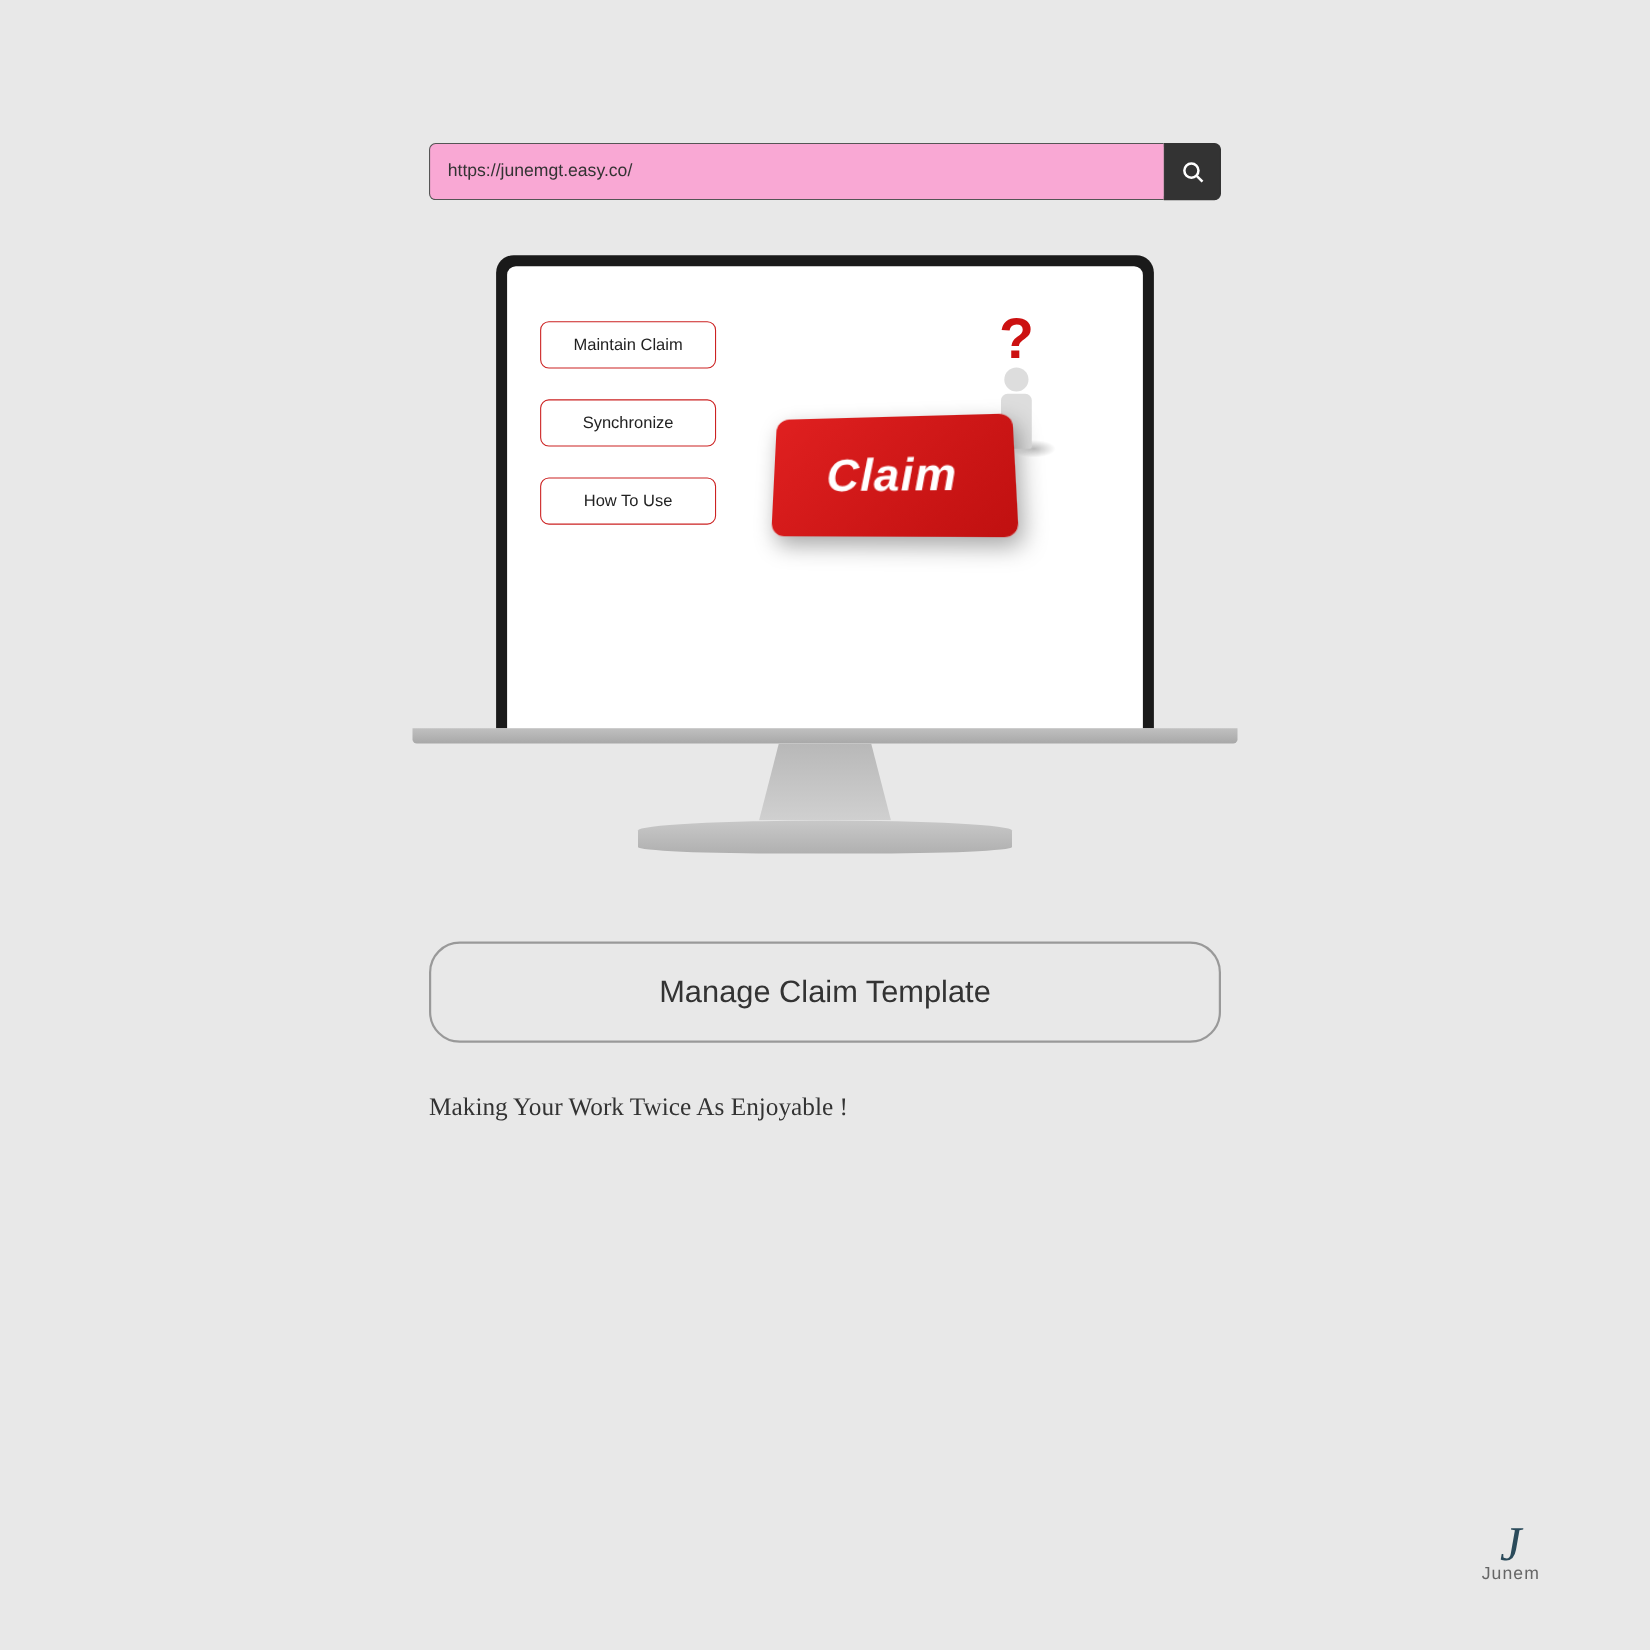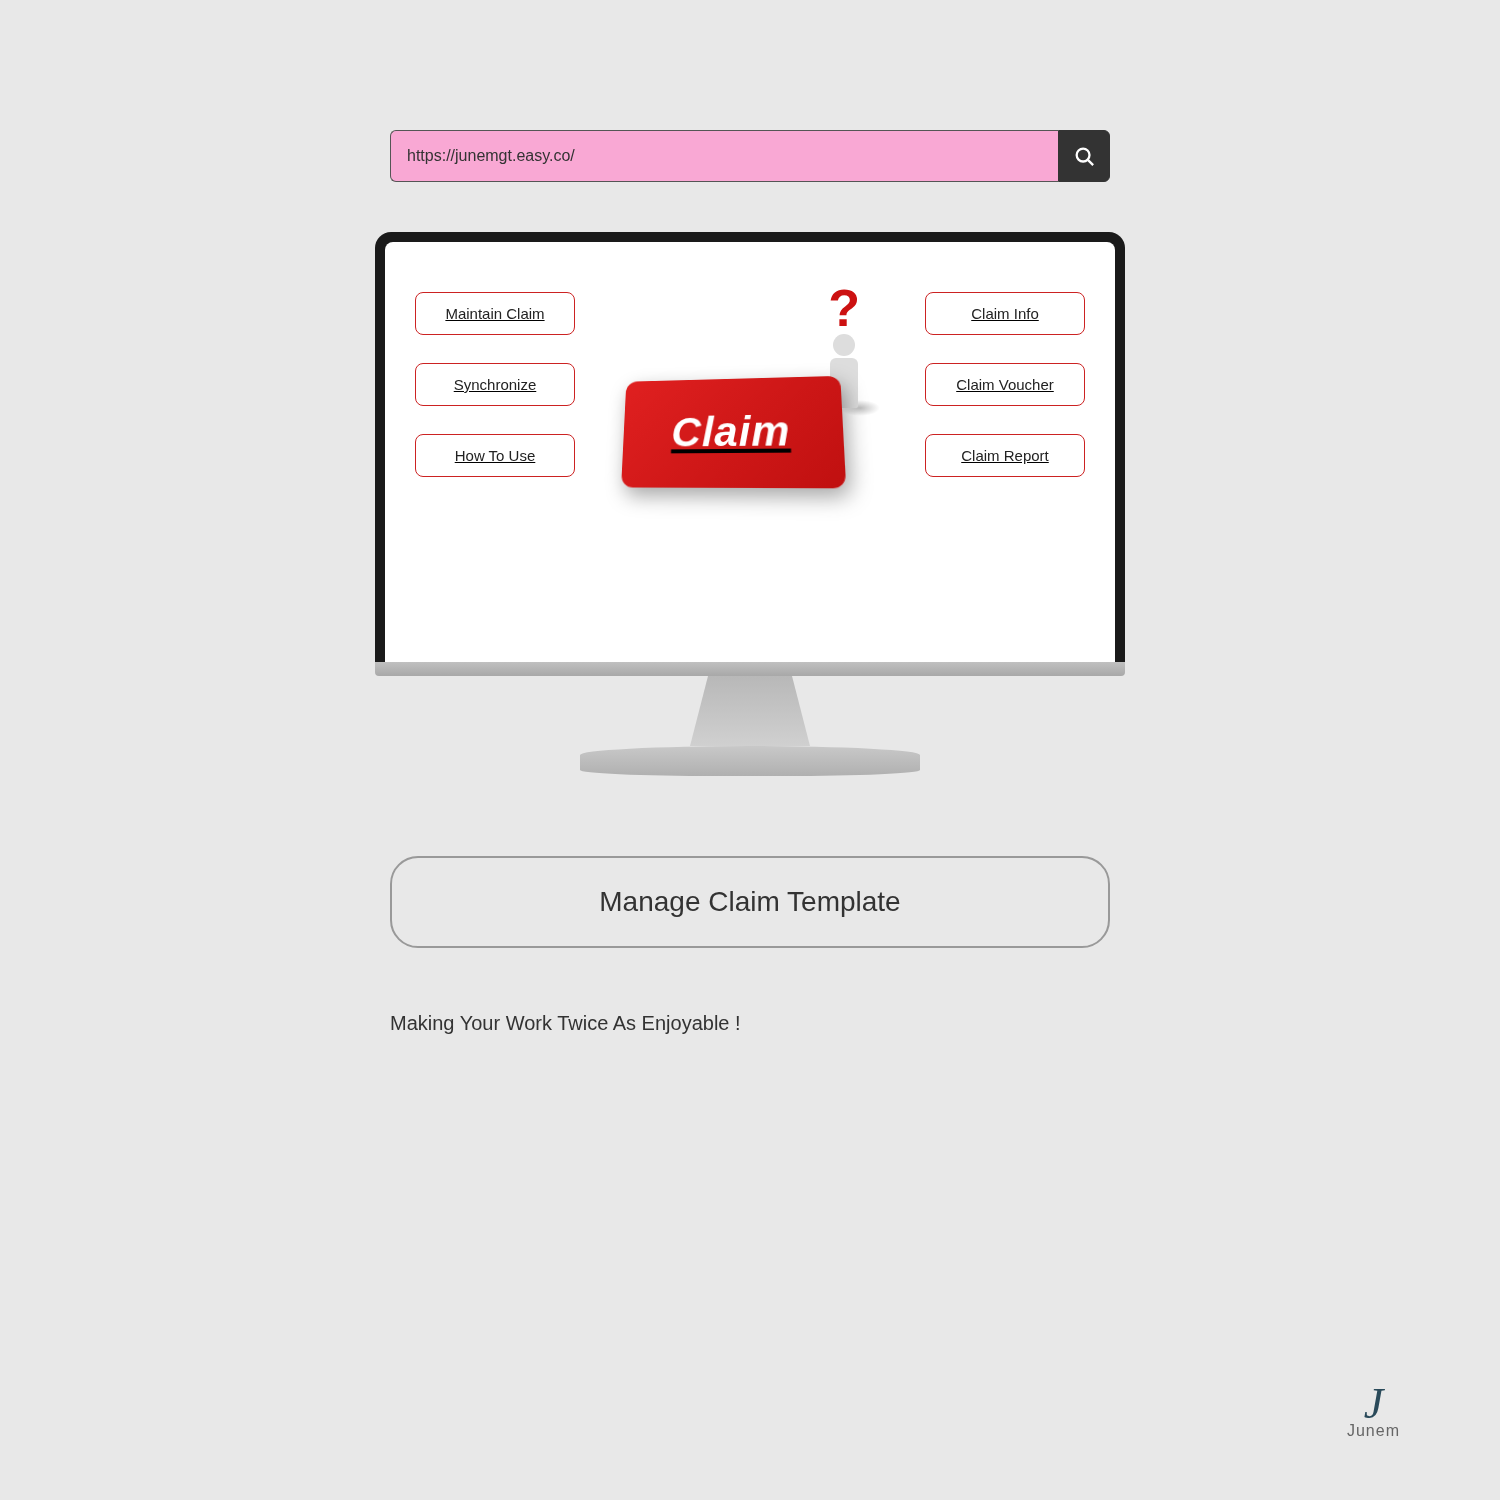--- a/index.html
+++ b/index.html
@@ -60,25 +60,24 @@
 
     
     .monitor-wrapper {
       margin-top: 50px;
       display: flex;
       flex-direction: column;
       align-items: center;
     }
 
     .monitor-screen-bezel {
-      width: 750px;
+      width: 598px;
       background: #1a1a1a;
       border-radius: 16px 16px 0 0;
       padding: 10px 10px 0 10px;
-      text-decoration: underline;
     }
 
     .monitor-screen {
       width: 100%;
       background: white;
       min-height: 420px;
       border-radius: 8px 8px 0 0;
       position: relative;
       display: flex;
       flex-direction: column;
@@ -233,24 +232,25 @@
       border-radius: 28px;
       background: #e8e8e8;
       font-size: 28px;
       color: #333;
       cursor: pointer;
       text-align: center;
     }
 
     .tagline {
       width: 720px;
-      margin-top: 64px;
-      font-size: 20px;
+      margin-top: 46px;
+      font-size: 23px;
       color: #333;
       font-weight: 400;
+      font-family: Liberation Serif, serif;
     }
 
     .logo-container {
       position: absolute;
       bottom: 60px;
       right: 100px;
       display: flex;
       flex-direction: column;
       align-items: center;
     }
@@ -322,31 +322,20 @@
 
             <div class="claim-sign">
               <div class="claim-sign-board">
                 <span class="claim-text">Claim</span>
               </div>
             </div>
             <div class="claim-shadow"></div>
           </div>
         </div>
 
-        <div class="monitor-right">
-          <button class="menu-btn">
-            <span>Claim Info</span>
-          </button>
-          <button class="menu-btn">
-            <span>Claim Voucher</span>
-          </button>
-          <button class="menu-btn">
-            <span>Claim Report</span>
-          </button>
-        </div>
 
       </div>
     </div>
   </div>
   <div class="monitor-bottom"></div>
   <div class="monitor-neck"></div>
   <div class="monitor-base"></div>
 </div>
 
 <div class="manage-btn-container">

